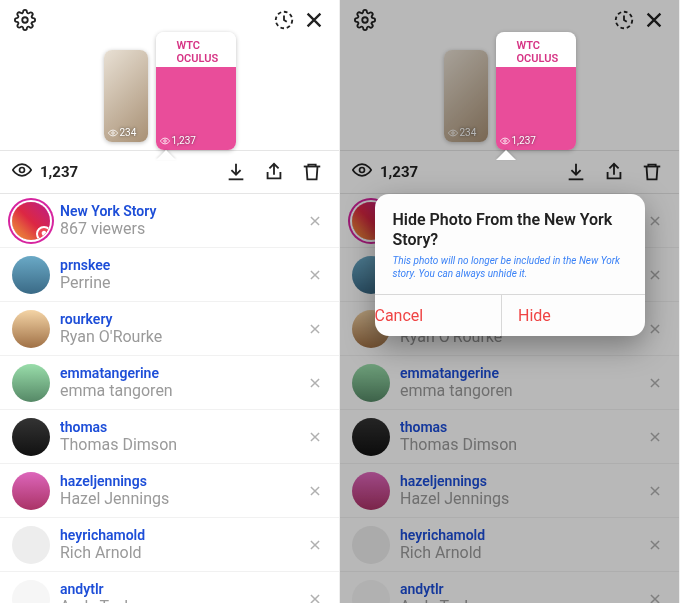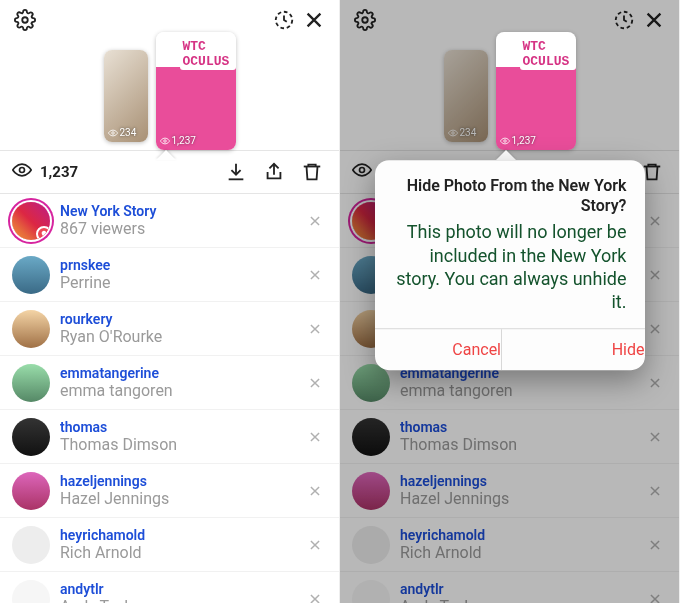--- a/index.html
+++ b/index.html
@@ -53,21 +53,21 @@
     font-size:8px;color:#fff;
   }
   .thumb.big { width:80px;height:118px; z-index:2;
     background: linear-gradient(#fff 0 30%, #e94d9a 30% 100%);}
   .thumb.small { transform:translateY(-8px);
     background: linear-gradient(135deg,#e8e0d4,#a89074);}
   .thumb .eye-bottom{
     position:absolute;bottom:4px;left:4px;font-size:10px;display:flex;align-items:center;gap:2px;text-shadow:0 0 3px rgba(0,0,0,.6);
   }
   .thumb .tag{
-    position:absolute;top:6px;left:24px;font-size:13px;background:#fff;color:#d63384;padding:1px 3px;border-radius:3px;font-weight:600;font-family:Liberation Mono, monospace;
+    position:absolute;top:6px;left:18px;font-size:11px;background:#fff;color:#d63384;padding:1px 3px;border-radius:3px;font-weight:600;
   }
   .thumbs .arrow{
     position:absolute;
     bottom:-10px;
     left:50%;
     transform:translateX(-14px);
     width:0;height:0;
     border-left:10px solid transparent;
     border-right:10px solid transparent;
     border-bottom:10px solid #fff;
@@ -140,24 +140,24 @@
     position:absolute;
     left:50%;top:44%;
     transform:translate(-50%,-50%);
     width:270px;
     background:#fdfdfd;
     border-radius:14px;
     box-shadow:0 10px 30px rgba(0,0,0,.35);
     overflow:hidden;
     z-index:10;
     color:#222;
-    text-align:right;
+    text-align:left;
   }
   .dialog .dtitle{font-weight:600;font-size:16px;padding:16px 18px 4px;line-height:1.25;}
-  .dialog .dbody{font-size:18px;color:#14532d;padding:0 18px 14px;line-height:1.3;}
+  .dialog .dbody{font-size:10px;color:#3b82f6;padding:0 18px 14px;line-height:1.3;font-style:italic;}
   .dialog .dbuttons{display:flex;border-top:1px solid #d8d8d8;}
   .dialog .dbtn{flex:1;padding:11px 0;font-size:16px;color:#ef4444;cursor:pointer;}
   .dialog .dbtn + .dbtn{border-left:1px solid #d8d8d8;padding-left:16px;}
 </style>
 </head>
 <body>
 
 <div class="pane">
   <div class="topbar">
     <div class="icon-btn gear">

